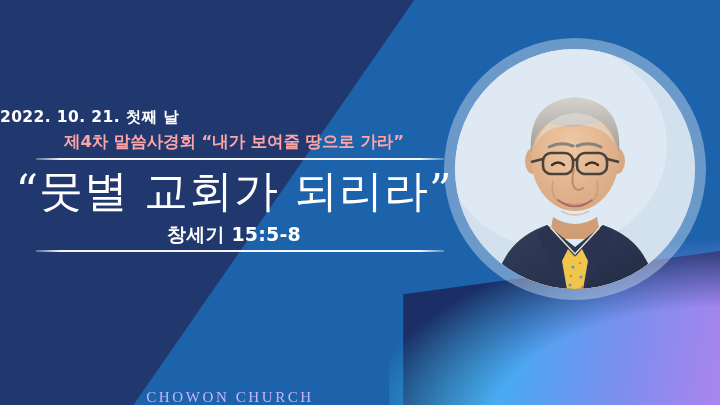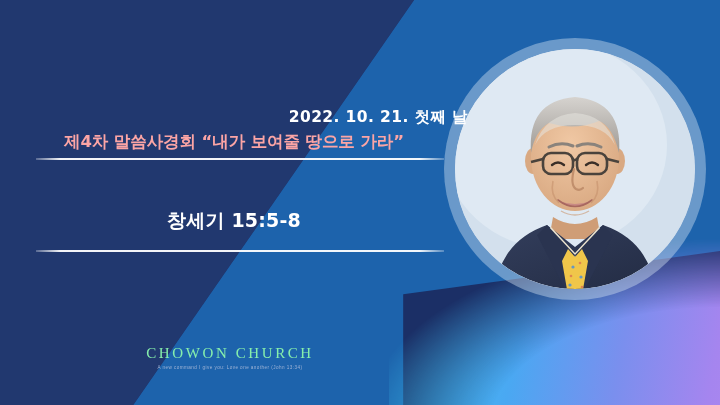--- a/index.html
+++ b/index.html
@@ -122,21 +122,21 @@
     left: 0;
     top: 0;
     width: 468px;
     height: 405px;
   }
   .date-line {
     position: absolute;
     top: 107px;
     left: 0;
     width: 468px;
-    text-align: right;
+    text-align: left;
     color: #ffffff;
     font-size: 15.5px;
     font-weight: 700;
     letter-spacing: 0.4px;
     font-family: "DejaVu Sans", "Liberation Sans", sans-serif;
   }
   .event-line {
     position: absolute;
     top: 131px;
     left: 0;
@@ -171,46 +171,47 @@
     color: #ffffff;
     font-size: 44px;
     line-height: 56px;
     font-weight: 400;
     letter-spacing: 1px;
     font-family: "DejaVu Serif", "Liberation Serif", serif;
     white-space: nowrap;
   }
   .verse-ref {
     position: absolute;
-    top: 208px;
+    top: 222px;
     left: 0;
     width: 468px;
     text-align: center;
     color: #ffffff;
     font-size: 19px;
     font-weight: 700;
     letter-spacing: 0.2px;
     font-family: "DejaVu Sans", "Liberation Sans", sans-serif;
   }
 
   
   .logo-block {
     position: absolute;
     left: 0;
     top: 345px;
     width: 460px;
     text-align: center;
   }
   .logo-name {
-    color: #86efac;
+    color: #c4b5fd;
     font-size: 15px;
     font-weight: 400;
     letter-spacing: 2.6px;
     font-family: "Liberation Serif", "DejaVu Serif", serif;
     white-space: nowrap;
+    margin-top: 44px;
   }
   .logo-tagline {
     margin-top: 3px;
     color: #9fb4d6;
     font-size: 4.6px;
     letter-spacing: 0.45px;
     font-family: "Liberation Sans", "DejaVu Sans", sans-serif;
     white-space: nowrap;
   }
 </style>
@@ -306,20 +307,21 @@
 
         <path d="M106 162 q14 8 28 0" stroke="#cb9770" stroke-width="1.4" fill="none" opacity="0.6"></path>
       </g>
     </svg>
   </div>
 
   <div class="text-col">
     <div class="date-line">2022. 10. 21. 첫째 날</div>
     <div class="event-line">제4차 말씀사경회 “내가 보여줄 땅으로 가라”</div>
     <div class="rule rule-top"></div>
+    <div class="main-title">“뭇별 교회가 되리라”</div>
     <div class="verse-ref">창세기 15:5-8</div>
     <div class="rule rule-bottom"></div>
   </div>
 
   <div class="logo-block">
     <div class="logo-name">CHOWON CHURCH</div>
     <div class="logo-tagline">A new command I give you: Love one another (John 13:34)</div>
   </div>
 
 </div>

